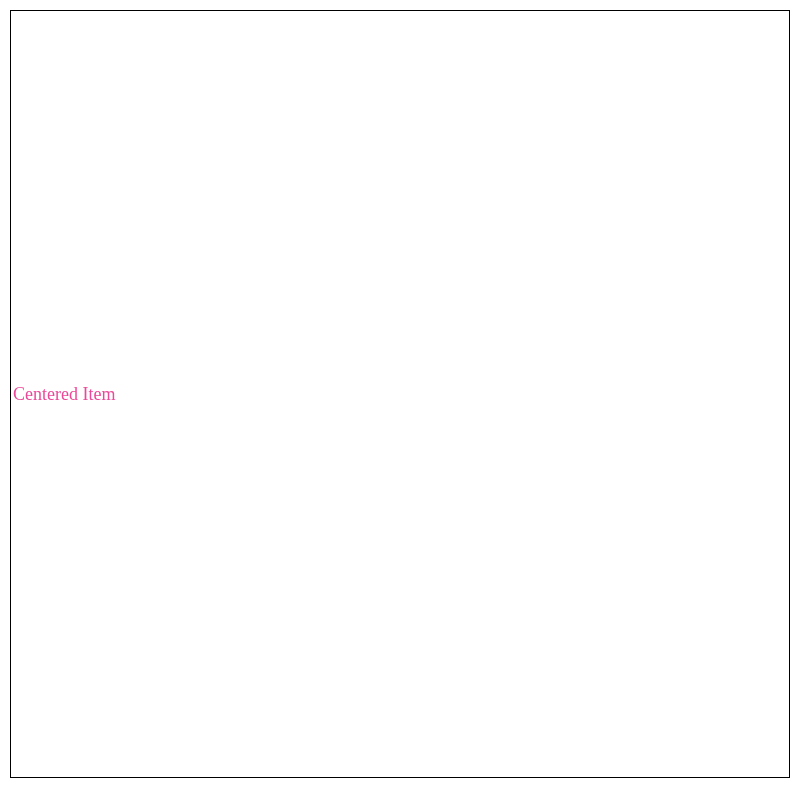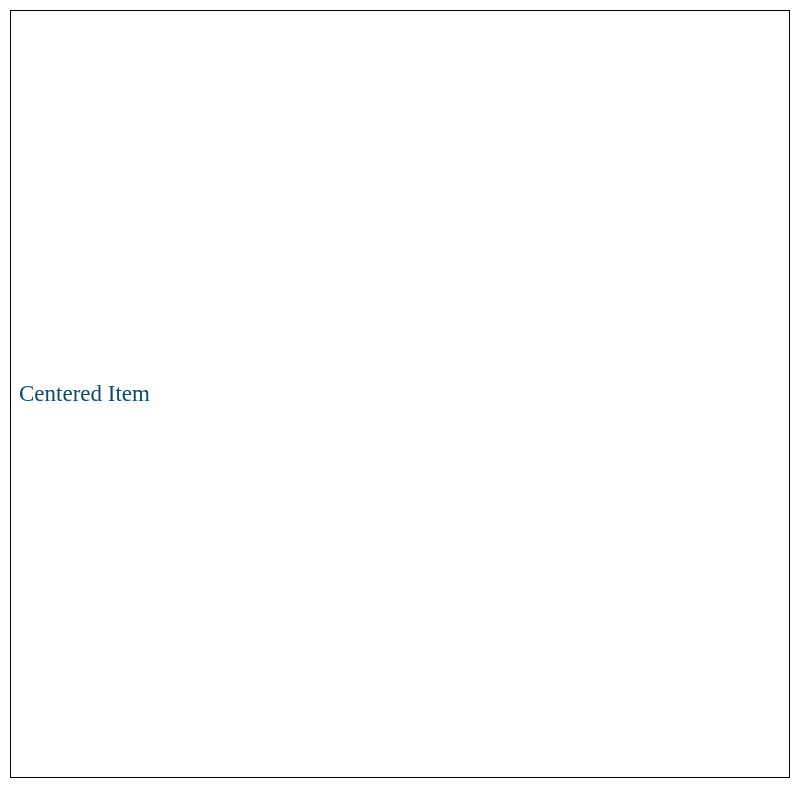--- a/index.html
+++ b/index.html
@@ -16,24 +16,23 @@
     }
     .container {
       width: 100%;
       height: 100%;
       border: 1px solid #000;
       display: flex;
       align-items: center;
       justify-content: flex-start;
     }
     .centered-item {
-      font-size: 23px;
-      color: #0c4a6e;
+      font-size: 18px;
+      color: #ec4899;
       padding-left: 2px;
-      margin-left: 6px;
     }
   </style>
 </head>
 <body>
 
 <div class="container">
   <span class="centered-item">Centered Item</span>
 </div>
 
 </body></html>

